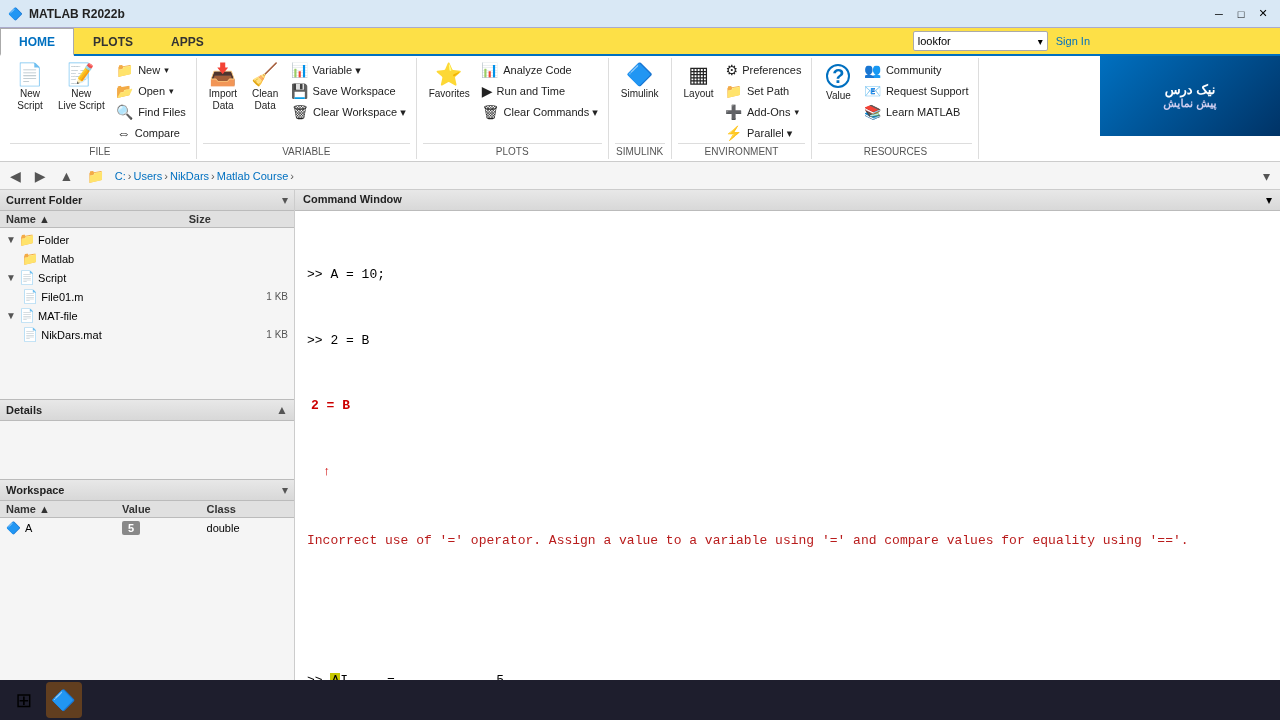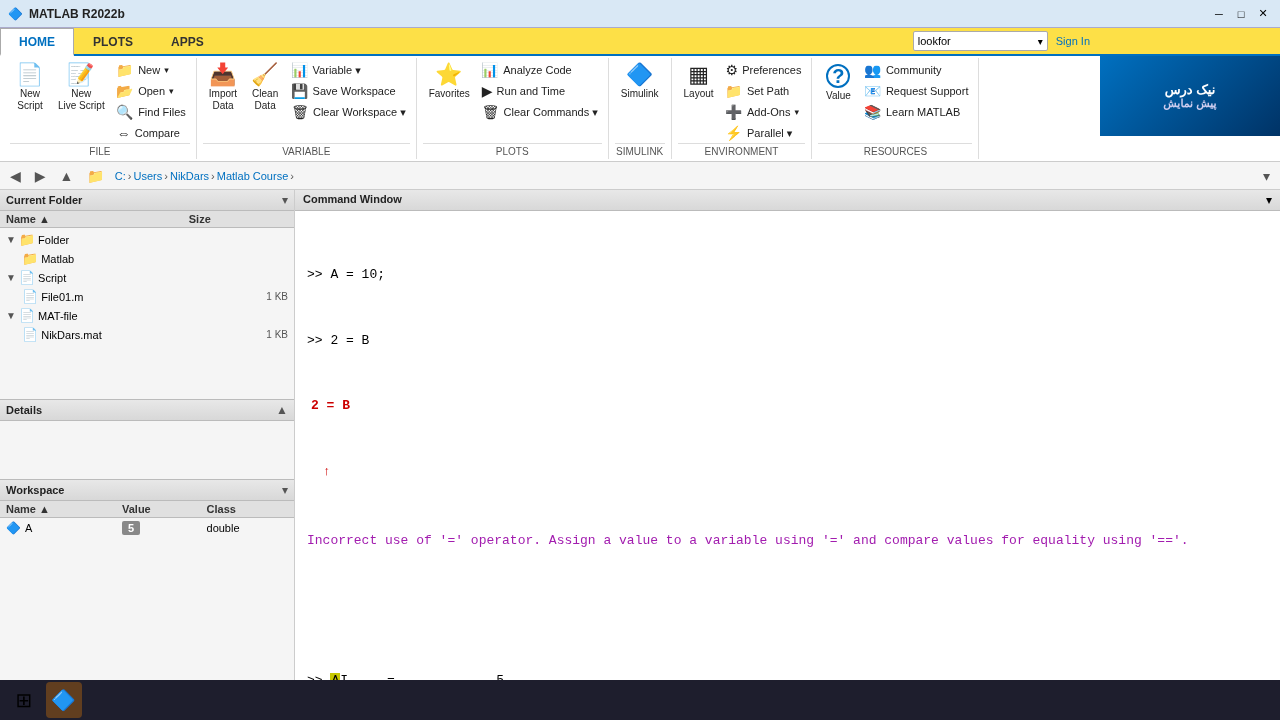--- a/index.html
+++ b/index.html
@@ -600,21 +600,21 @@
       </div>
 
       <div class="cmd-line" style="color: #cc0000; font-weight: bold; padding-left: 4px;">
         <span>2 = B</span>
       </div>
 
       <div class="cmd-line" style="color: #cc0000; padding-left: 16px;">
         <span>↑</span>
       </div>
 
-      <div class="cmd-line" style="color: #a21caf; padding: 4px 0 8px 0;">
+      <div class="cmd-line" style="color: #b91c1c; padding: 4px 0 8px 0;">
         <span>Incorrect use of '=' operator. Assign a value to a variable using '=' and compare values for equality using '=='.</span>
       </div>
 
       <div class="cmd-line">&nbsp;</div>
 
       <div class="cmd-line">
         <span class="cmd-prompt">&gt;&gt; </span>
         <span style="background:#c8c800; padding:0 1px;">A</span><span class="cmd-code" style="font-family: monospace;">I</span>
         <span class="cmd-code">&nbsp;&nbsp;&nbsp;&nbsp;=&nbsp;&nbsp;&nbsp;&nbsp;&nbsp;&nbsp;&nbsp;&nbsp;&nbsp;&nbsp;&nbsp;&nbsp;&nbsp;5</span>
       </div>

